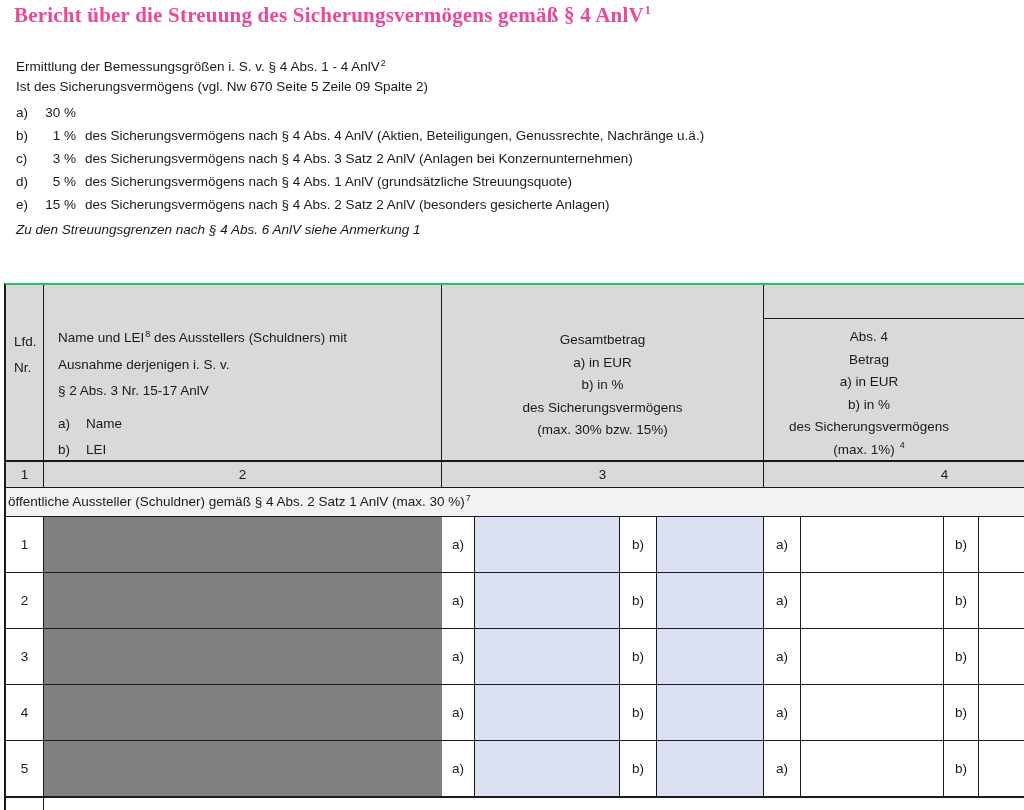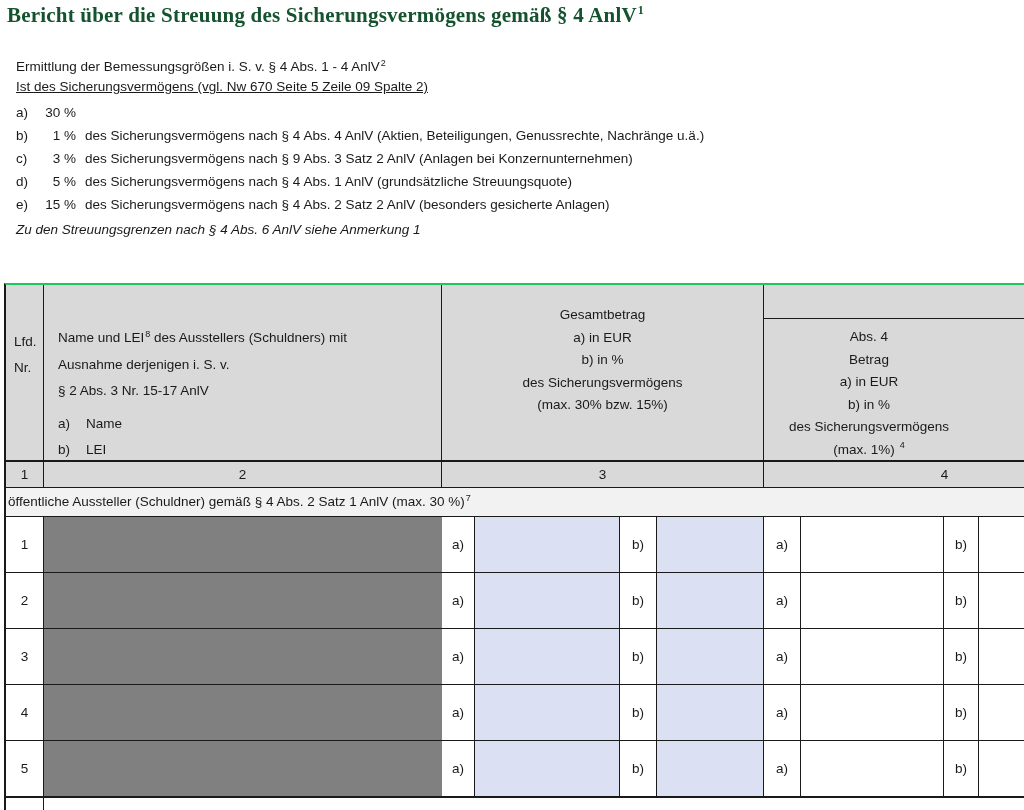--- a/index.html
+++ b/index.html
@@ -4,45 +4,45 @@
 <style>
   * { margin:0; padding:0; box-sizing:border-box; }
   html,body { width:1024px; height:810px; }
   body {
     position:relative; overflow:hidden; background:#ffffff;
     font-family:"Liberation Sans", sans-serif; color:#1a1a1a; font-size:13.5px;
   }
   .sup { vertical-align:super; font-size:9px; line-height:0; margin-left:1px; }
 
   .title {
-    position:absolute; left:7px; top:3px;
-    font-family:"Liberation Serif", serif; font-weight:700; font-size:21px; color:#14532d;
+    position:absolute; left:14px; top:3px;
+    font-family:"Liberation Serif", serif; font-weight:700; font-size:21px; color:#ec4899;
     letter-spacing:0.2px;
   }
   .title .sup { font-size:12px; }
 
   .intro-block { position:absolute; left:16px; top:57px; line-height:20px; }
   .subtitle { }
-  .intro    { margin-bottom:4px;text-decoration:underline; }
+  .intro    { margin-bottom:4px; }
   .item { display:flex; height:23px; align-items:center; }
   .item .lbl { width:24px; }
   .item .val { width:36px; text-align:right; }
   .item .txt { margin-left:9px; }
   .note { font-style:italic; margin-top:4px; }
 
   
   .tbl {
     position:absolute; left:4px; top:283px; width:1020px; height:527px;
     border-left:2px solid #1a1a1a; border-top:2px solid #22c55e; overflow:hidden;
   }
   .abs { position:absolute; }
   .hcell { top:0; height:175px; background:#d9d9d9; border-right:1px solid #1a1a1a; }
   .h1 { left:0;    width:38px;  padding:44px 0 0 8px;  line-height:26px; }
   .h2 { left:38px; width:398px; padding:40px 0 0 14px; line-height:26.5px; }
-  .h3 { left:436px; width:322px; padding-top:19px; text-align:center; line-height:22.5px; }
+  .h3 { left:436px; width:322px; padding-top:44px; text-align:center; line-height:22.5px; }
   .h4top  { left:758px; width:362px; top:0; height:34px; background:#d9d9d9; border-bottom:1px solid #1a1a1a; }
   .h4main { left:758px; width:362px; top:34px; height:141px; background:#d9d9d9;
             text-align:center; line-height:22.5px; padding-top:7px; padding-right:152px; }
   .hlist { display:flex; }
   .hlist .hlbl { width:28px; }
   .mt { margin-top:6px; }
 
   .sep-thick { left:0; top:175px; width:1120px; height:2px; background:#1a1a1a; }
   .ncell { top:177px; height:26px; background:#d9d9d9; border-right:1px solid #1a1a1a;
            border-bottom:1px solid #1a1a1a; text-align:center; line-height:25px; }
@@ -86,21 +86,21 @@
     <span class="val">30 %</span>
   </div>
   <div class="item">
     <span class="lbl">b)</span>
     <span class="val">1 %</span>
     <span class="txt">des Sicherungsvermögens nach § 4 Abs. 4 AnlV (Aktien, Beteiligungen, Genussrechte, Nachränge u.ä.)</span>
   </div>
   <div class="item">
     <span class="lbl">c)</span>
     <span class="val">3 %</span>
-    <span class="txt">des Sicherungsvermögens nach § 9 Abs. 3 Satz 2 AnlV (Anlagen bei Konzernunternehmen)</span>
+    <span class="txt">des Sicherungsvermögens nach § 4 Abs. 3 Satz 2 AnlV (Anlagen bei Konzernunternehmen)</span>
   </div>
   <div class="item">
     <span class="lbl">d)</span>
     <span class="val">5 %</span>
     <span class="txt">des Sicherungsvermögens nach § 4 Abs. 1 AnlV (grundsätzliche Streuungsquote)</span>
   </div>
   <div class="item">
     <span class="lbl">e)</span>
     <span class="val">15 %</span>
     <span class="txt">des Sicherungsvermögens nach § 4 Abs. 2 Satz 2 AnlV (besonders gesicherte Anlagen)</span>

